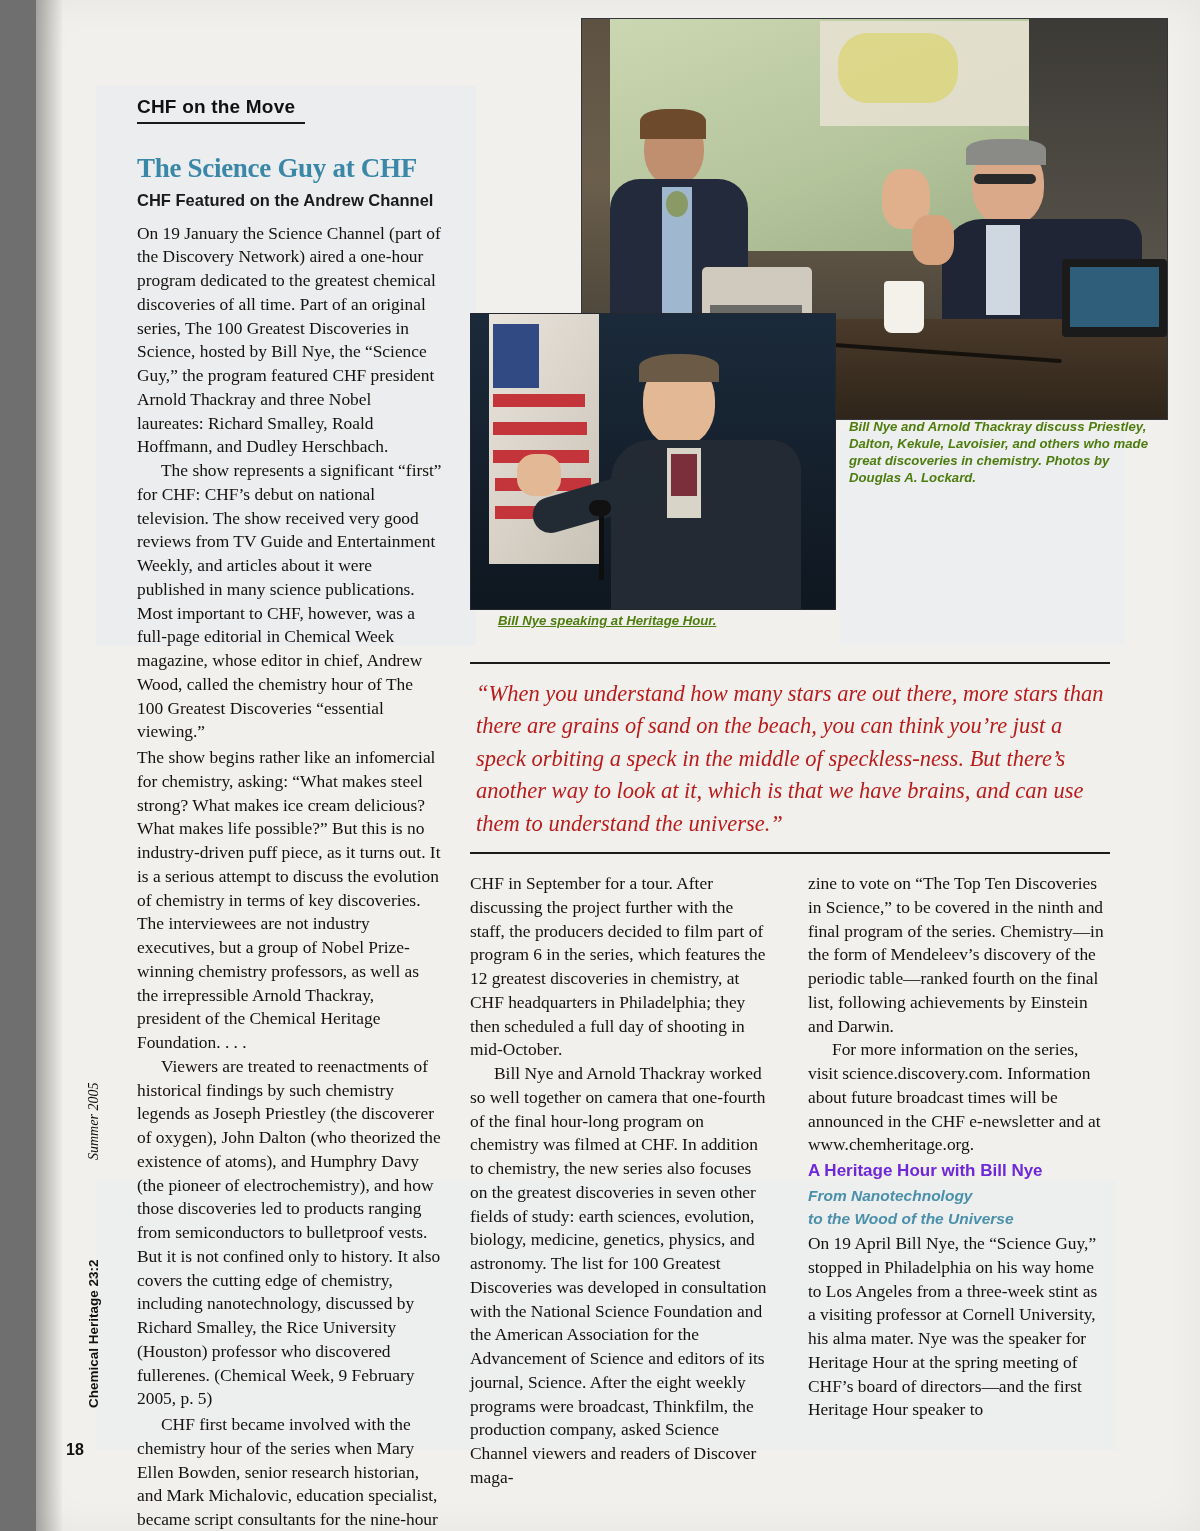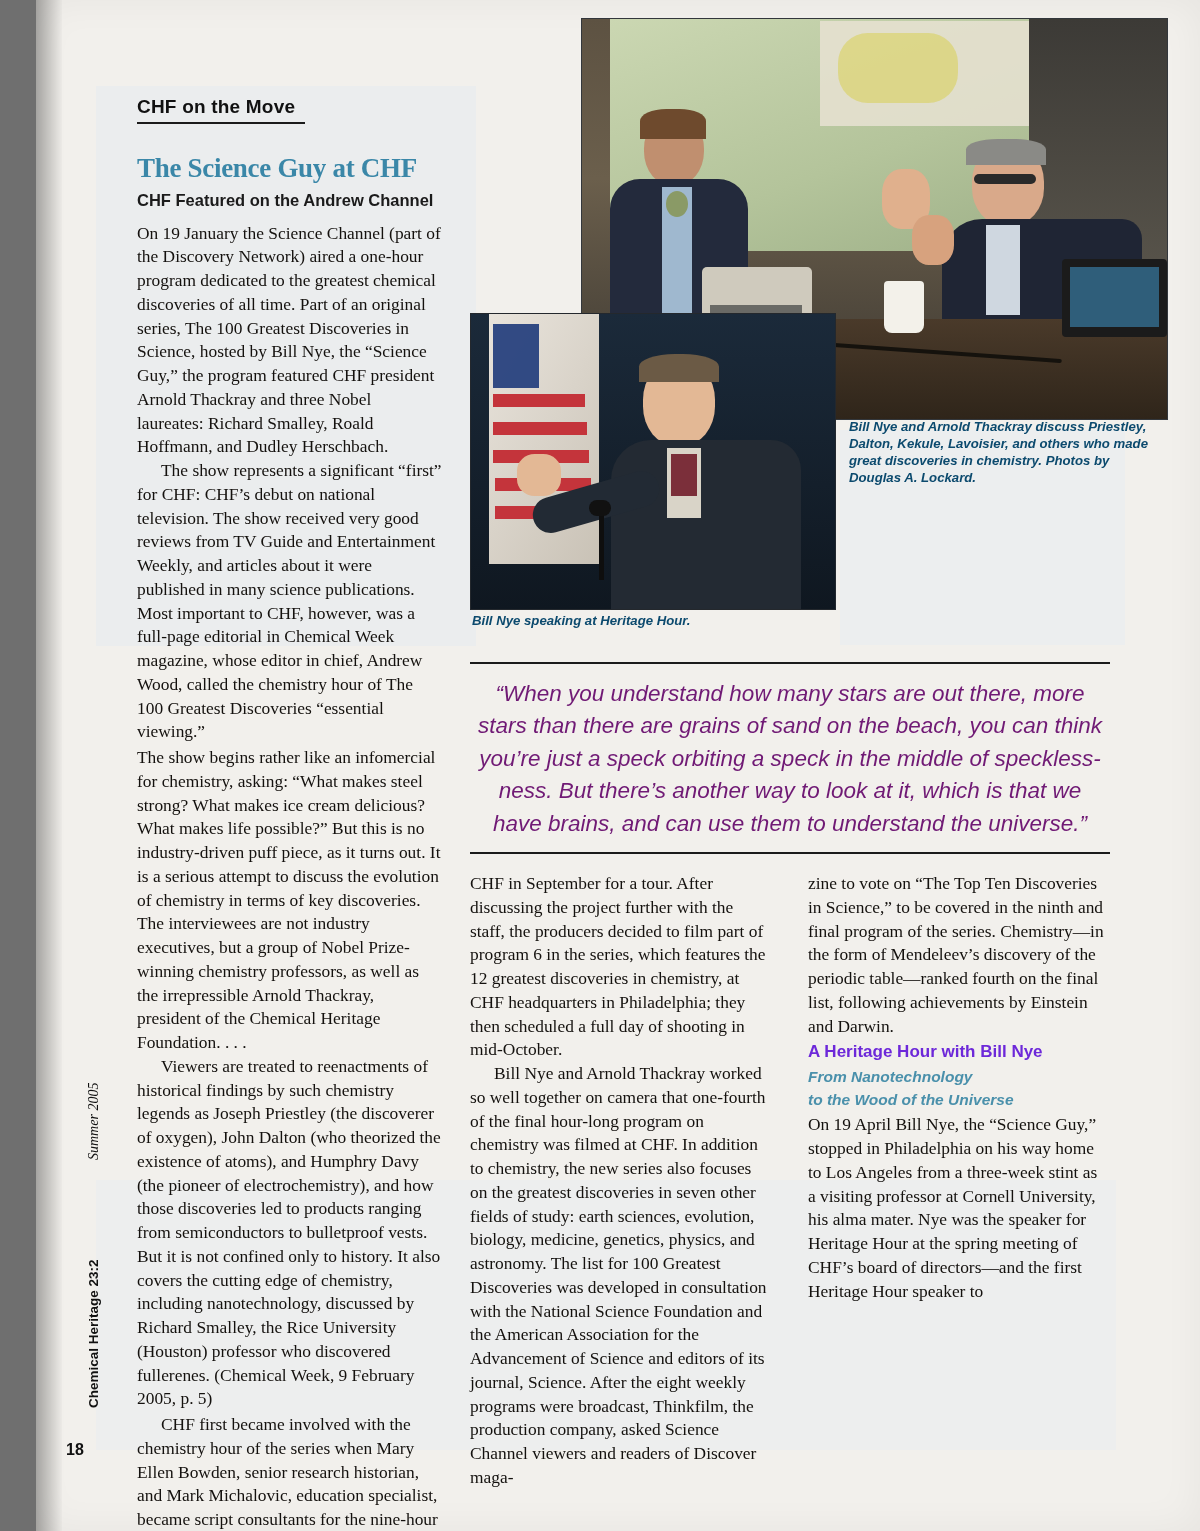--- a/index.html
+++ b/index.html
@@ -108,41 +108,41 @@
     left: 470px; top: 313px; width: 364px; height: 295px;
     background: #2b2f35;
   }
   .caption {
     position: absolute;
     font-family: "Liberation Sans", sans-serif;
     font-style: italic;
     font-weight: bold;
     font-size: 13.2px;
     line-height: 1.3;
-    color: #0c4a6e;
+    color: #4d7c0f;
   }
   .cap-top { left: 849px; top: 418px; width: 300px; }
-  .cap-bill { left: 472px; top: 612px; width: 340px; }
+  .cap-bill { left: 498px; top: 612px; width: 340px; text-decoration: underline; }
 
   
   .pullquote-wrap {
     position: absolute;
     left: 470px;
     top: 662px;
     width: 640px;
   }
   .pq-rule-top { border-top: 2.4px solid #1b1b1b; }
   .pq-rule-bot { border-top: 2.4px solid #1b1b1b; }
   .pullquote {
-    font-family: Liberation Sans, sans-serif;
+    font-family: Liberation Serif, serif;
     font-style: italic;
     font-size: 22.5px;
     line-height: 1.44;
-    color: #701a75;
-    text-align: center;
+    color: #b91c1c;
+    text-align: left;
     padding: 14px 6px 12px 6px;
   }
 
   
   .col-mid {
     position: absolute;
     left: 470px;
     top: 872px;
     width: 302px;
   }
@@ -306,20 +306,21 @@
   </div>
 
   <div class="col-mid body-text">
     <p>CHF in September for a tour. After discussing the project further with the staff, the producers decided to film part of program 6 in the series, which features the 12 greatest discoveries in chemistry, at CHF headquarters in Philadelphia; they then scheduled a full day of shooting in mid-October.</p>
     <p class="indent">Bill Nye and Arnold Thackray worked so well together on camera that one-fourth of the final hour-long program on chemistry was filmed at CHF. In addition to chemistry, the new series also focuses on the greatest discoveries in seven other fields of study: earth sciences, evolution, biology, medicine, genetics, physics, and astronomy. The list for 100 Greatest Discoveries was developed in consultation with the National Science Foundation and the American Association for the Advancement of Science and editors of its journal, Science. After the eight weekly programs were broadcast, Thinkfilm, the production company, asked Science Channel viewers and readers of Discover maga-</p>
   </div>
 
   <div class="col-right">
     <div class="body-text">
       <p>zine to vote on “The Top Ten Discoveries in Science,” to be covered in the ninth and final program of the series. Chemistry—in the form of Mendeleev’s discovery of the periodic table—ranked fourth on the final list, following achievements by Einstein and Darwin.</p>
+      <p class="indent">For more information on the series, visit science.discovery.com. Information about future broadcast times will be announced in the CHF e-newsletter and at www.chemheritage.org.</p>
     </div>
     <div class="sec-head">A Heritage Hour with Bill Nye</div>
     <div class="sec-sub">From Nanotechnology</div>
     <div class="sec-sub">to the Wood of the Universe</div>
     <div class="body-text">
       <p>On 19 April Bill Nye, the “Science Guy,” stopped in Philadelphia on his way home to Los Angeles from a three-week stint as a visiting professor at Cornell University, his alma mater. Nye was the speaker for Heritage Hour at the spring meeting of CHF’s board of directors—and the first Heritage Hour speaker to</p>
     </div>
   </div>
 
   <div class="vert" style="left:86px; top:1160px;">Summer 2005</div>

